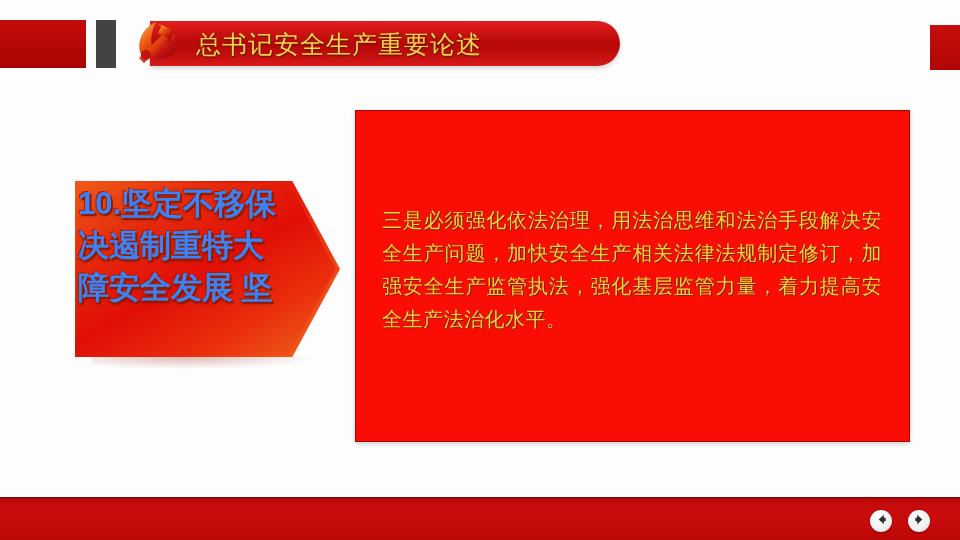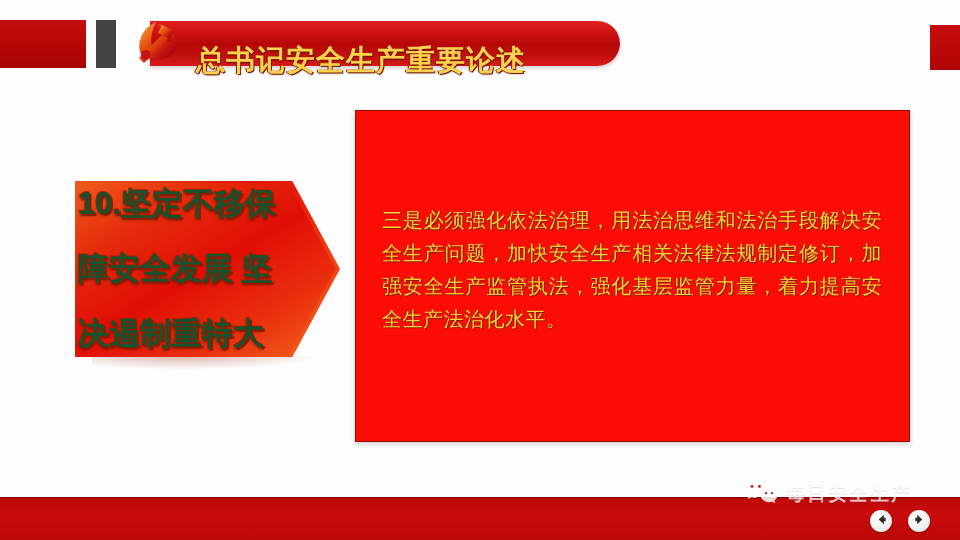--- a/index.html
+++ b/index.html
@@ -25,22 +25,22 @@
     position:absolute;left:930px;top:25px;width:30px;height:45px;
     background:linear-gradient(180deg,#c70d0d 0%,#b00505 100%);
   }
   .hdr-pill{
     position:absolute;left:150px;top:21px;width:470px;height:45px;
     border-radius:0 24px 24px 0;
     background:linear-gradient(180deg,#e02020 0%,#cf1414 22%,#b60707 52%,#c51010 78%,#d81a1a 100%);
     box-shadow:0 2px 4px rgba(0,0,0,.18);
   }
   .hdr-title{
-    position:absolute;left:196px;top:38px;height:45px;line-height:45px;
-    font-size:29px;font-weight:bold;letter-spacing:1px;
+    position:absolute;left:196px;top:22px;height:45px;line-height:45px;
+    font-size:25px;font-weight:normal;letter-spacing:1px;
     color:#ffd24d;
     text-shadow:1px 1px 0 #7a1400, -1px 0 0 #8c1800, 0 1px 2px rgba(0,0,0,.45);
     white-space:nowrap;
   }
   .hdr-emblem{
     position:absolute;left:128px;top:12px;width:56px;height:56px;
   }
 
   
   .banner{
@@ -49,23 +49,23 @@
     background:linear-gradient(135deg,#f15a1a 0%,#e8390f 18%,#e01208 38%,#e8250c 60%,#f26a1e 100%);
     filter:drop-shadow(0 3px 5px rgba(0,0,0,.28));
   }
   .banner-inner{
     position:absolute;left:1px;top:2px;width:261px;height:172px;
     clip-path:polygon(0 0, 81.5% 0, 99.5% 50%, 81.5% 100%, 0 100%);
     background:linear-gradient(150deg,#ef5a19 0%,#e52a0b 25%,#e10e06 50%,#ea2f0d 75%,#f0631c 100%);
   }
   .banner-text{
     position:absolute;left:78px;top:183px;width:250px;height:172px;
-    display:flex;flex-direction:column;justify-content:space-between;
+    display:flex;flex-direction:column;justify-content:flex-start;
     font-size:31px;font-weight:bold;line-height:42px;
-    color:#14532d;
+    color:#3b82f6;
     text-shadow:2px 2px 0 #8f1b00, -1px -1px 0 #a52200, 0 2px 3px rgba(0,0,0,.4);
     letter-spacing:0px;
   }
   .banner-text span{display:block;}
   .banner-shadow{
     position:absolute;left:92px;top:352px;width:228px;height:22px;
     background:radial-gradient(ellipse at 40% 0%, rgba(150,20,0,.30) 0%, rgba(150,20,0,0) 70%);
     transform:scaleY(.6);
   }
 
@@ -139,51 +139,29 @@
   </div>
 
   <div class="hdr-title">总书记安全生产重要论述</div>
 
   <div class="banner-shadow"></div>
   <div class="banner">
     <div class="banner-inner"></div>
   </div>
   <div class="banner-text">
     <span>10.坚定不移保</span>
+    <span>决遏制重特大</span>
     <span>障安全发展 坚</span>
-    <span>决遏制重特大</span>
   </div>
 
   <div class="content-box"></div>
   <div class="content-text">三是必须强化依法治理，用法治思维和法治手段解决安全生产问题，加快安全生产相关法律法规制定修订，加强安全生产监管执法，强化基层监管力量，着力提高安全生产法治化水平。</div>
 
   <div class="footer-bar"></div>
 
-  <div class="wm">
-    <span>
-      <svg viewBox="0 0 34 26" width="34" height="26">
-        <g fill="rgba(255,255,255,.85)">
-          <path d="M12 1.5 C5.6 1.5 .5 5.7 .5 10.6 C.5 13.4 2.1 15.9 4.7 17.5 L3.6 21 L7.5 19.2
-                   C8.9 19.6 10.4 19.8 12 19.8 C12.2 19.8 12.5 19.8 12.7 19.8
-                   C12.3 18.9 12.1 18 12.1 17 C12.1 12.2 16.9 8.4 22.8 8.4
-                   C23.1 8.4 23.4 8.4 23.7 8.4 C22.7 4.4 17.9 1.5 12 1.5 Z"></path>
-          <path d="M33.5 17 C33.5 13 29.7 9.8 25 9.8 C20.3 9.8 16.5 13 16.5 17
-                   C16.5 21 20.3 24.2 25 24.2 C26.1 24.2 27.2 24 28.2 23.7 L31.4 25.3 L30.5 22.4
-                   C32.3 21.1 33.5 19.2 33.5 17 Z"></path>
-        </g>
-        <g fill="#c60b0b">
-          <circle cx="8" cy="8.4" r="1.35"></circle>
-          <circle cx="15.5" cy="8.4" r="1.35"></circle>
-          <circle cx="22" cy="15.2" r="1.1"></circle>
-          <circle cx="28" cy="15.2" r="1.1"></circle>
-        </g>
-      </svg>
-    </span>
-    <span class="wm-text">每日安全生产</span>
-  </div>
 
   <div class="navbtn prev">
     <span>
       <svg viewBox="0 0 14 14" width="13" height="13">
         <path d="M9.5 2 L4 7 L9.5 12 L9.5 9 L11.5 9 L11.5 5 L9.5 5 Z" fill="#2c2c2c"></path>
       </svg>
     </span>
   </div>
   <div class="navbtn next">
     <span>

